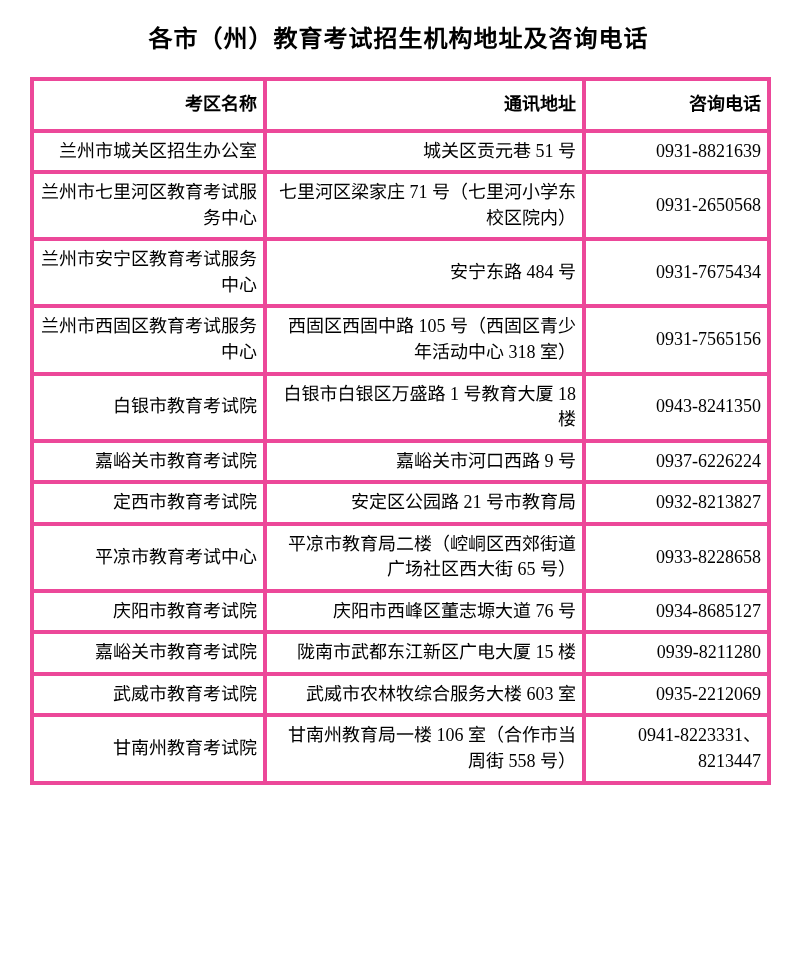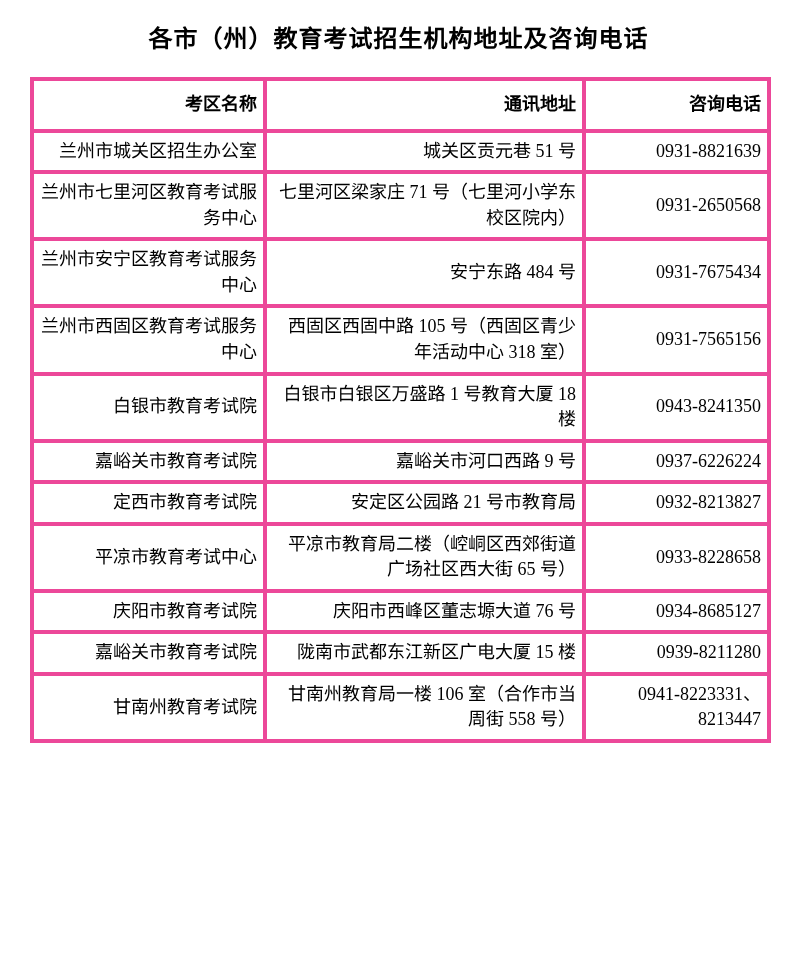--- a/index.html
+++ b/index.html
@@ -116,20 +116,25 @@
           <td>庆阳市教育考试院</td>
           <td>庆阳市西峰区董志塬大道 76 号</td>
           <td>0934-8685127</td>
         </tr>
         <tr>
           <td>嘉峪关市教育考试院</td>
           <td>陇南市武都东江新区广电大厦 15 楼</td>
           <td>0939-8211280</td>
         </tr>
         <tr>
+          <td>武威市教育考试院</td>
+          <td>武威市农林牧综合服务大楼 603 室</td>
+          <td>0935-2212069</td>
+        </tr>
+        <tr>
           <td>甘南州教育考试院</td>
           <td>甘南州教育局一楼 106 室（合作市当周街 558 号）</td>
           <td>0941-8223331、8213447</td>
         </tr>
       </tbody>
   </table>
 
 </div>
 
 </body></html>

